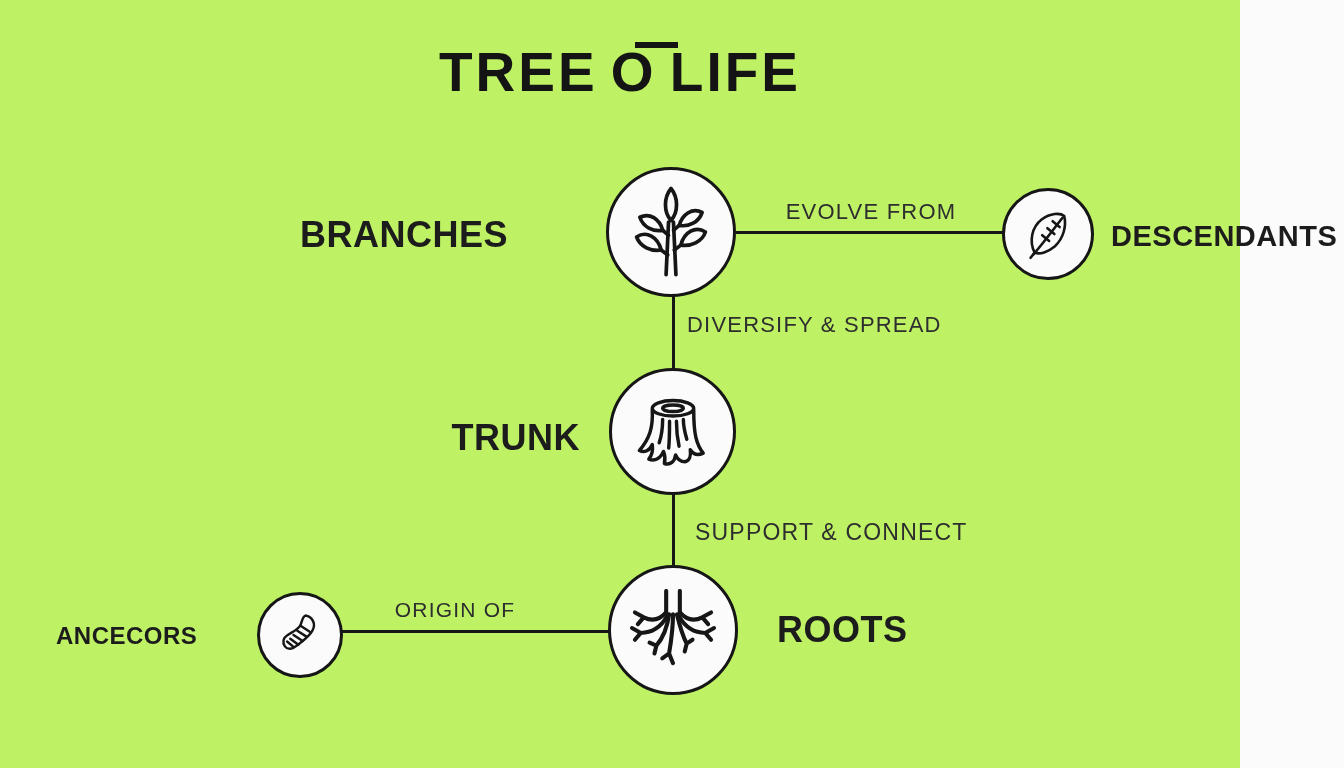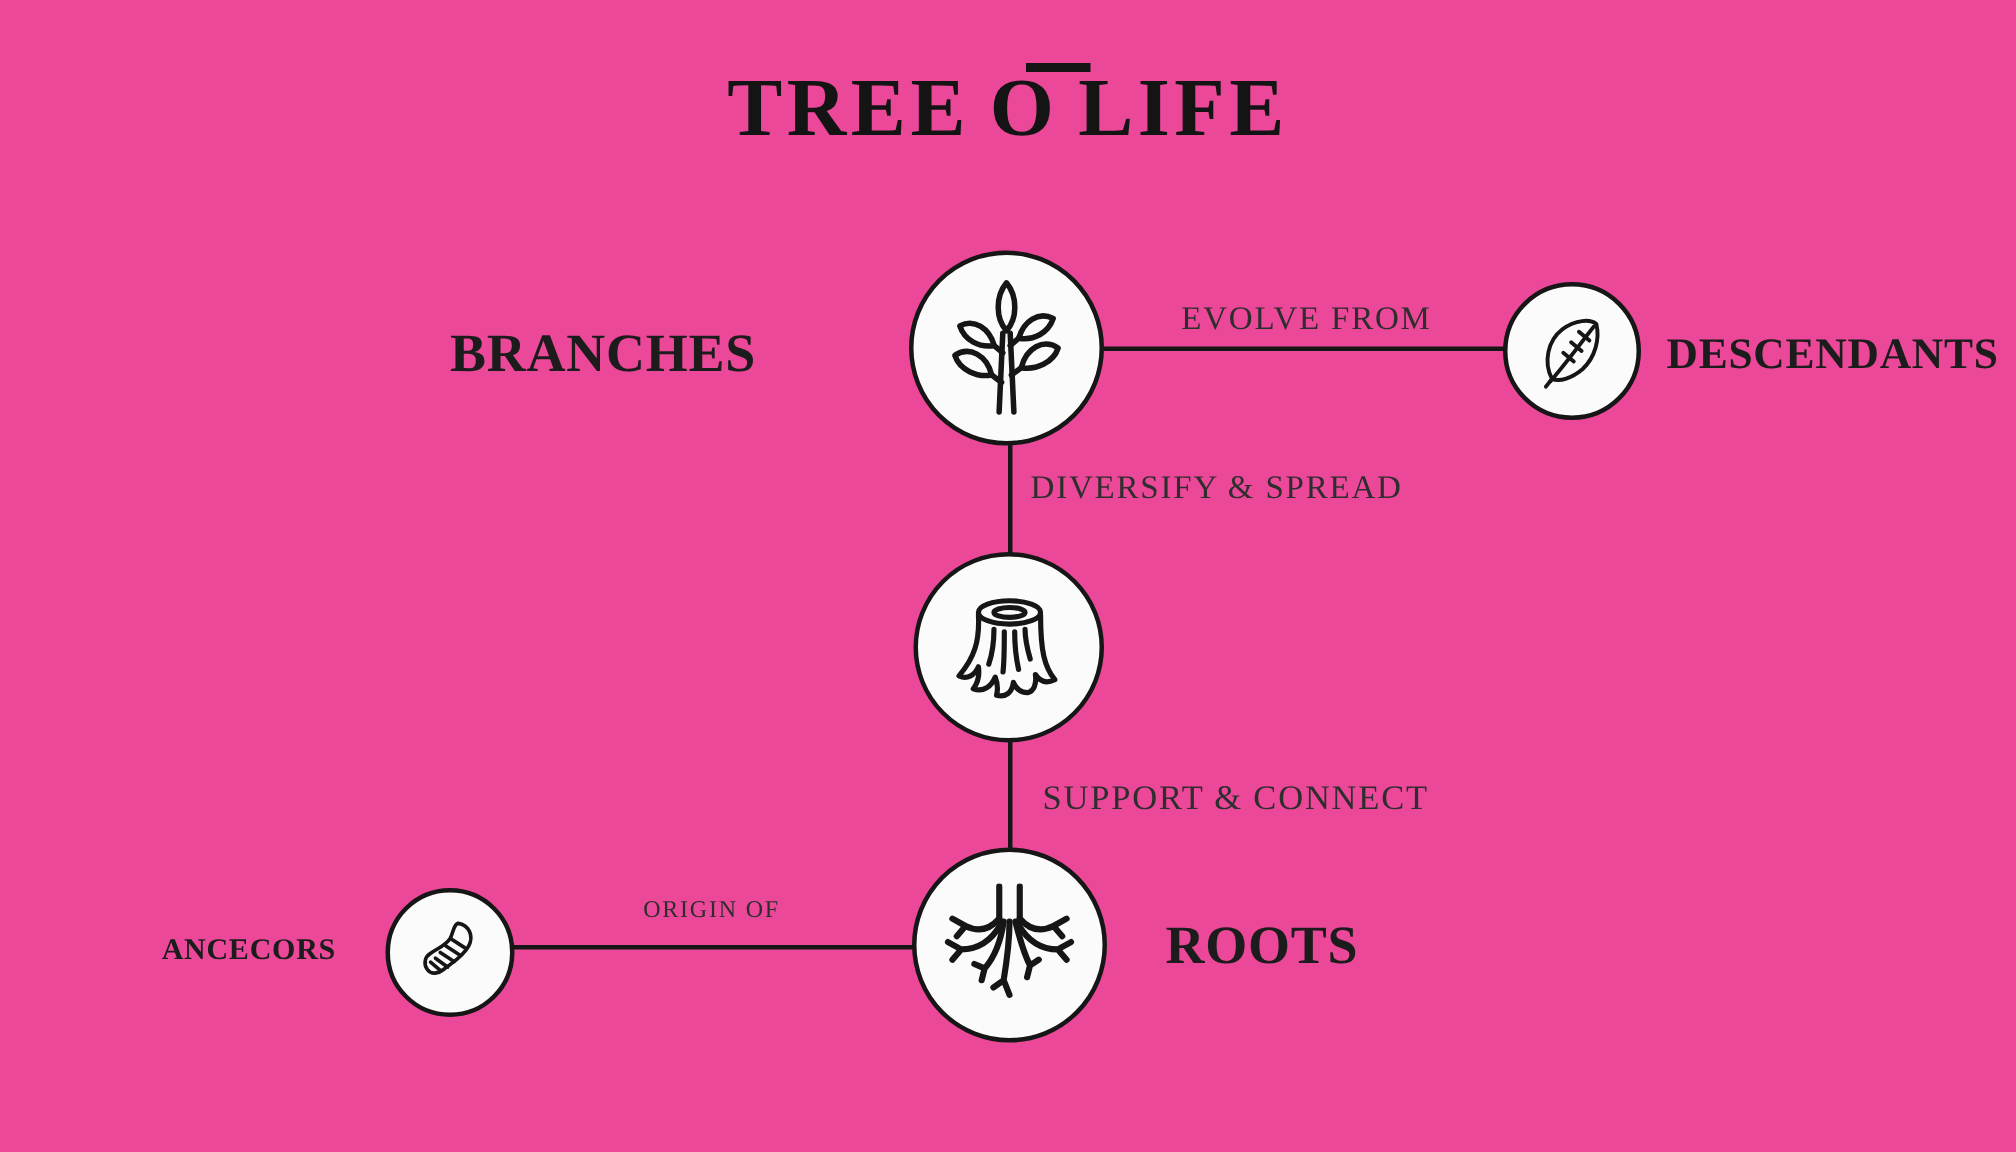--- a/index.html
+++ b/index.html
@@ -1,18 +1,18 @@
 <!DOCTYPE html>
 <html><head>
 <meta charset="utf-8">
 <style>
   * { margin:0; padding:0; box-sizing:border-box; }
   html,body { width:1344px; height:768px; overflow:hidden; }
   body { background:#fbfbfb; font-family:"Liberation Sans", sans-serif; color:#1c1c1c; }
-  .stage { position:relative; width:1344px; height:768px; background:#ec4899;font-family:Liberation Serif, serif; }
+  .stage { position:relative; width:1240px; height:768px; background:#bef264; }
 
   .title { position:absolute; top:40px; left:0; width:100%; text-align:center;
            font-size:55px; font-weight:bold; letter-spacing:3px; color:#141414; }
   .title-o { position:relative; margin:0 0.24em; display:inline-block; }
   .title-o::after { content:''; position:absolute; top:0.035em; left:52%;
                     width:0.78em; height:0.115em; background:#141414; }
 
   .node-circle { position:absolute; border:3px solid #161616; border-radius:50%;
                  background:#fbfbfb; display:flex; align-items:center; justify-content:center; }
   .node-circle svg { fill:none; stroke:#161616; stroke-linecap:round; stroke-linejoin:round; }
@@ -20,27 +20,27 @@
   .node-label { position:absolute; font-weight:bold; color:#1c1c1c; letter-spacing:0.5px; white-space:nowrap; }
   .edge-label { position:absolute; font-weight:normal; color:#2e2e2e; letter-spacing:1.2px; white-space:nowrap; }
 
   .line-h { position:absolute; height:3px; background:#161616; }
   .line-v { position:absolute; width:3px; background:#161616; }
 
   .lbl-branches    { top:214px; left:300px; width:277px; font-size:36px; }
   .lbl-trunk       { top:417px; left:300px; width:280px; text-align:right; font-size:36px; }
   .lbl-roots       { top:609px; left:777px; font-size:36px; }
   .lbl-descendants { top:220px; left:1111px; font-size:29px; }
-  .lbl-ancestors   { top:622px; left:36px; width:188px; text-align:right; font-size:20px; }
+  .lbl-ancestors   { top:622px; left:56px; width:188px; text-align:left; font-size:24px; }
 
   .elbl-evolve    { top:199px; left:740px; width:262px; text-align:center; font-size:22px; }
   .elbl-diversify { top:312px; left:687px; font-size:22px; }
   .elbl-suport    { top:528px; left:380px; width:275px; text-align:right; font-size:23px; }
   .elbl-support   { top:519px; left:695px; font-size:23px; }
-  .elbl-origin    { top:598px; left:390px; width:130px; text-align:right; font-size:16px; }
+  .elbl-origin    { top:598px; left:390px; width:130px; text-align:center; font-size:21px; }
 </style>
 </head>
 <body>
 
 <div class="stage">
 
   <h1 class="title"><span>TREE</span><span class="title-o">O</span><span>LIFE</span></h1>
 
   <div class="line-h" style="left:736px; top:231px; width:268px;"></div>
   <div class="line-v" style="left:672px; top:296px; height:73px;"></div>
@@ -82,20 +82,21 @@
     <svg width="88" height="82" viewBox="0 0 100 95" stroke-width="4">
       <ellipse cx="50" cy="20" rx="24" ry="9"></ellipse>
       <ellipse cx="50" cy="20" rx="12" ry="3.8"></ellipse>
       <path d="M26,22 C27,42 23,55 11,69 C17,72 23,69 26,62 C27,69 26,74 22,79 C30,82 36,77 39,70 C41,75 41,80 40,84 C47,86 52,82 53,74 C55,79 59,82 64,82 C69,81 71,75 70,68 C74,74 79,75 85,72 C77,62 74,50 74,22"></path>
       <path d="M38,33 C38,43 37,51 34,60"></path>
       <path d="M46,35 C46,47 46,57 45,66"></path>
       <path d="M54,35 C54,45 55,55 57,64"></path>
       <path d="M62,33 C62,41 64,49 66,56"></path>
     </svg>
   </div>
+  <div class="node-label lbl-trunk">TRUNK</div>
 
   <div class="node-circle" style="left:608px; top:565px; width:130px; height:130px;">
     <svg width="98" height="82" viewBox="0 0 100 84" stroke-width="4.2">
       <path d="M43,2 L43,24 M57,2 L57,24"></path>
       <path d="M43,24 C36,32 28,33 20,29 M20,29 L11,24 M20,29 L14,36"></path>
       <path d="M44,28 C37,40 27,45 17,45 M17,45 L8,40 M17,45 L11,52"></path>
       <path d="M57,24 C64,32 72,33 80,29 M80,29 L89,24 M80,29 L86,36"></path>
       <path d="M56,28 C63,40 73,45 83,45 M83,45 L92,40 M83,45 L89,52"></path>
       <path d="M46,26 C44,40 40,50 33,58 M33,58 L26,55 M33,58 L31,66"></path>
       <path d="M50,26 C50,42 48,54 46,66 M46,66 L39,71 M46,66 L50,76"></path>

